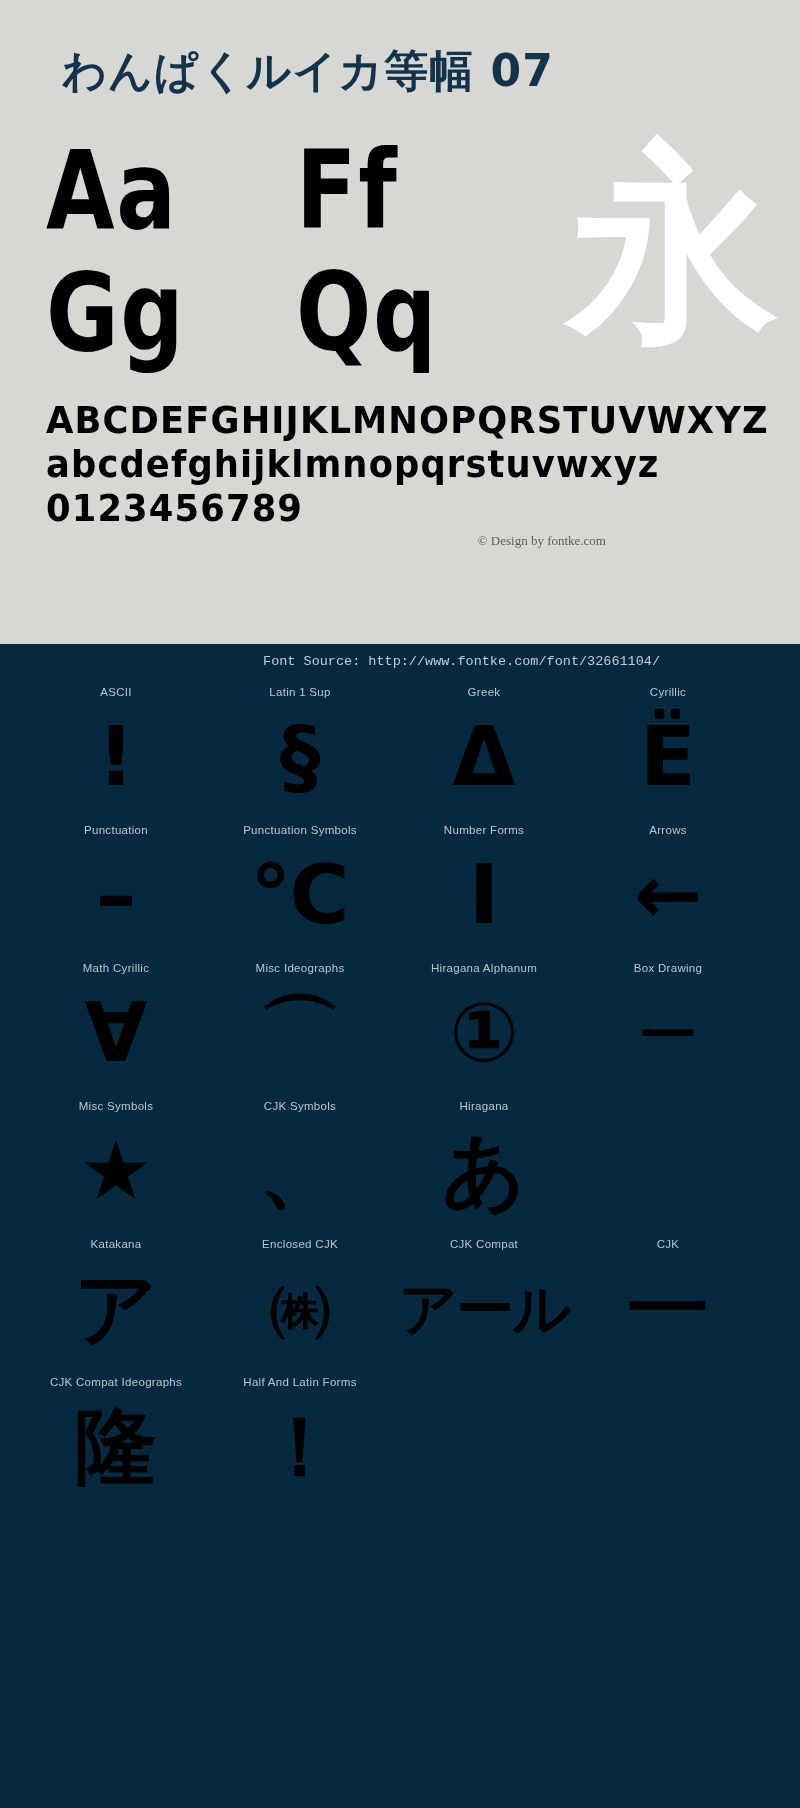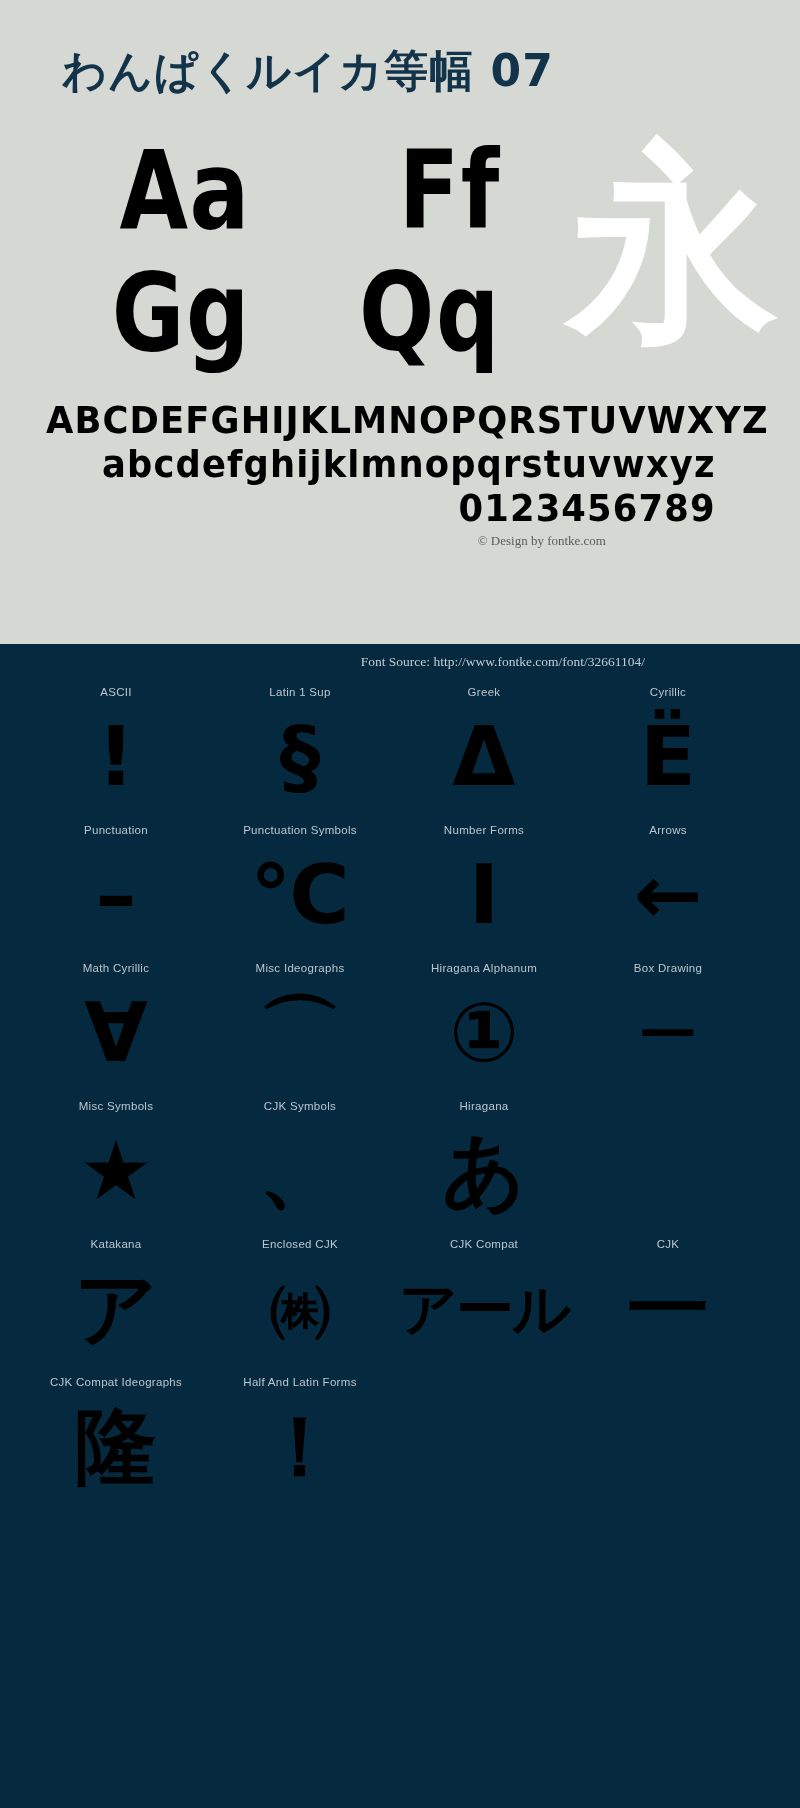--- a/index.html
+++ b/index.html
@@ -11,21 +11,20 @@
     height: 1808px;
     overflow: hidden;
   }
 
   
   .specimen-top {
     position: relative;
     width: 788px;
     height: 644px;
     background: #d6d8d3;
-    text-align: right;
   }
 
   .font-title {
     position: absolute;
     left: 62px;
     top: 44px;
     font-size: 44px;
     line-height: 54px;
     font-weight: 700;
     color: #123349;
@@ -100,25 +99,25 @@
   
   .specimen-bottom {
     position: relative;
     width: 800px;
     height: 1164px;
     background: #052a40;
   }
 
   .font-source {
     position: absolute;
-    right: 155px;
+    right: 140px;
     top: 10px;
     font-size: 13.5px;
     color: #c3ccd2;
-    font-family: Liberation Serif, serif;
+    font-family: Liberation Mono, monospace;
     white-space: nowrap;
   }
 
   .glyph-grid {
     position: absolute;
     left: 0;
     top: 38px;
     width: 800px;
   }
   .glyph-row {

